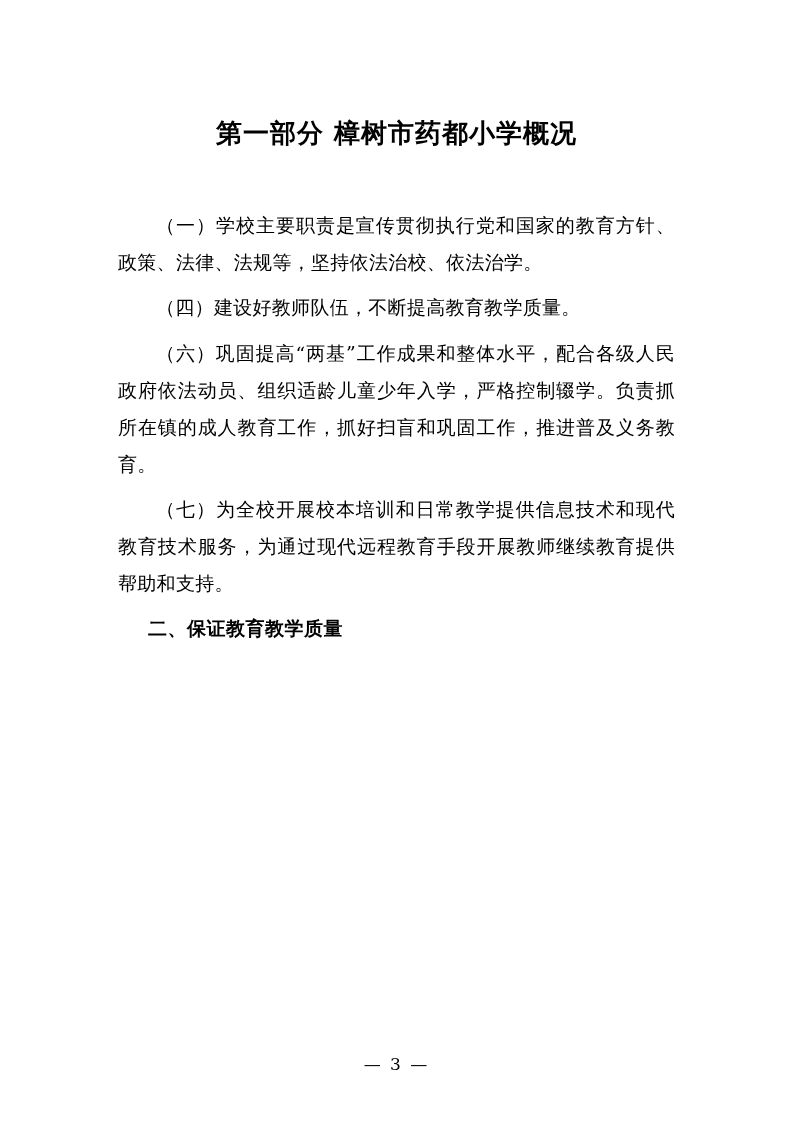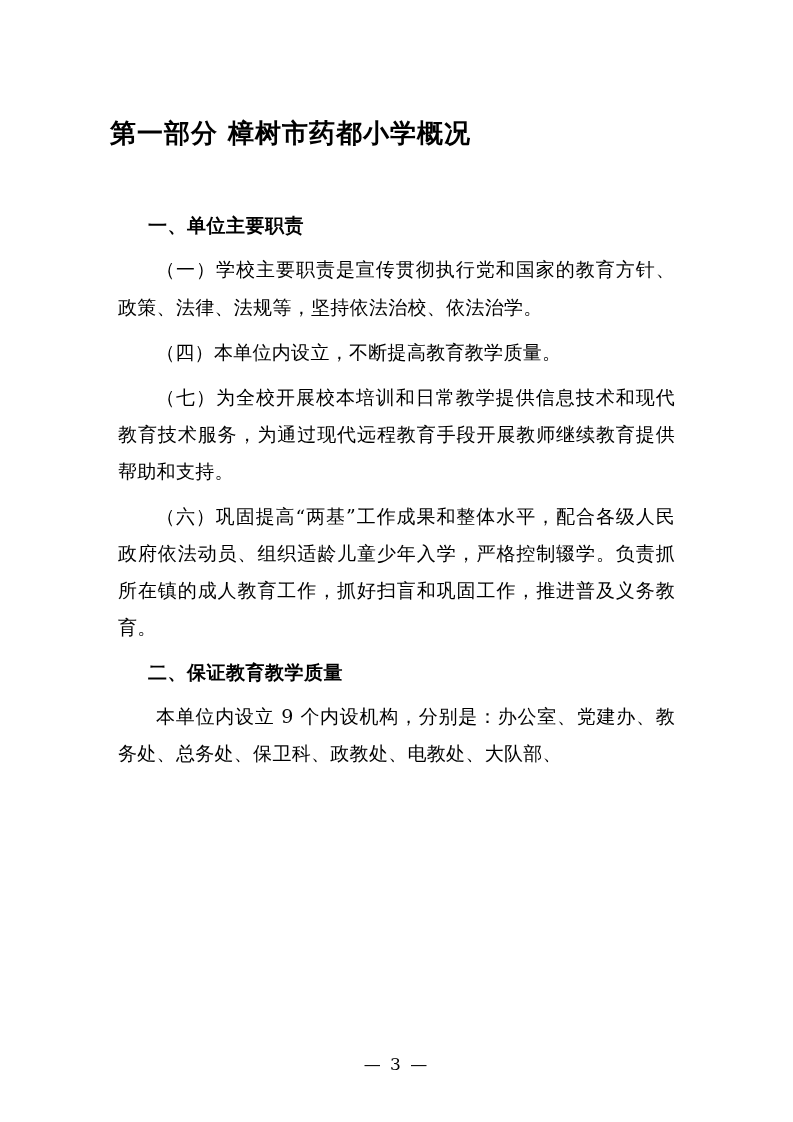--- a/index.html
+++ b/index.html
@@ -18,20 +18,21 @@
   .page {
     position: absolute;
     top: 0;
     left: 0;
     width: 793px;
     height: 1122px;
     box-sizing: border-box;
     padding: 115px 110px 40px 110px;
   }
   .doc-title {
+    text-align: center;
     font-size: 26px;
     font-weight: bold;
     letter-spacing: 1px;
     margin: 0 0 56px 0;
     line-height: 1.4;
   }
   .section-heading {
     font-size: 19px;
     font-weight: bold;
     margin: 0 0 6px 0;
@@ -58,27 +59,25 @@
   }
 </style>
 </head>
 <body>
 
 <div class="page">
 
   <h1 class="doc-title">第一部分 樟树市药都小学概况</h1>
 
   <div>
-    <h2 class="section-heading">一、单位主要职责</h2>
     <p class="para">（一）学校主要职责是宣传贯彻执行党和国家的教育方针、政策、法律、法规等，坚持依法治校、依法治学。</p>
-    <p class="para">（四）本单位内设立，不断提高教育教学质量。</p>
+    <p class="para">（四）建设好教师队伍，不断提高教育教学质量。</p>
+    <p class="para">（六）巩固提高“两基”工作成果和整体水平，配合各级人民政府依法动员、组织适龄儿童少年入学，严格控制辍学。负责抓所在镇的成人教育工作，抓好扫盲和巩固工作，推进普及义务教育。</p>
     <p class="para">（七）为全校开展校本培训和日常教学提供信息技术和现代教育技术服务，为通过现代远程教育手段开展教师继续教育提供帮助和支持。</p>
-    <p class="para">（六）巩固提高“两基”工作成果和整体水平，配合各级人民政府依法动员、组织适龄儿童少年入学，严格控制辍学。负责抓所在镇的成人教育工作，抓好扫盲和巩固工作，推进普及义务教育。</p>
   </div>
 
   <div>
     <h2 class="section-heading">二、保证教育教学质量</h2>
-    <p class="para">本单位内设立 9 个内设机构，分别是：办公室、党建办、教务处、总务处、保卫科、政教处、电教处、大队部、</p>
   </div>
 
 </div>
 
 <div class="page-number">— 3 —</div>
 
 </body></html>

